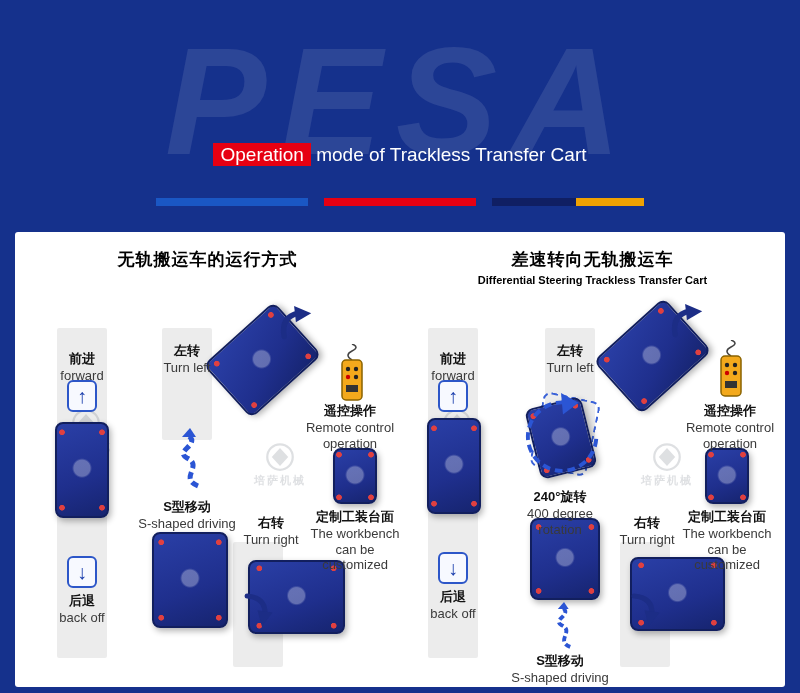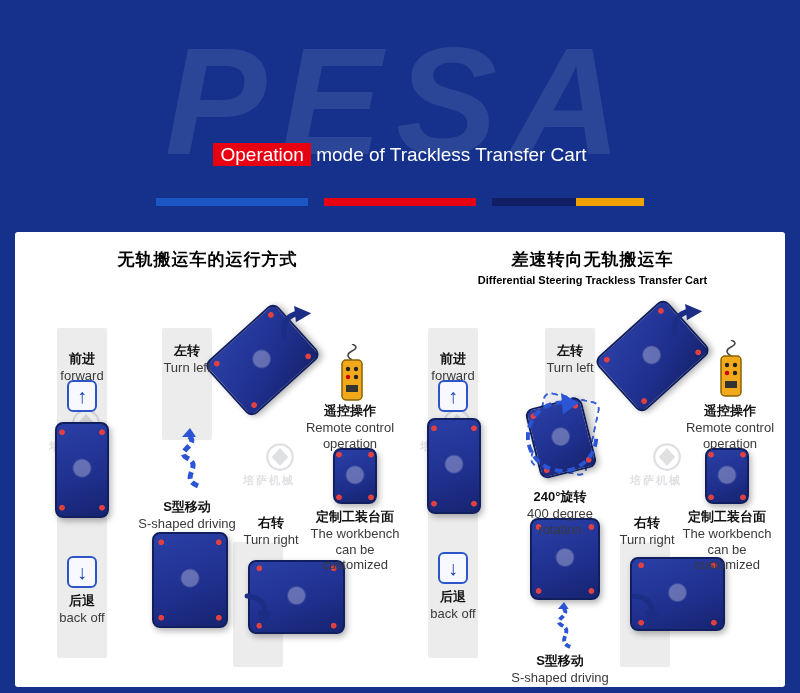--- a/index.html
+++ b/index.html
@@ -74,21 +74,21 @@
   }
 
   
   .lbl{position:absolute;text-align:center;z-index:5;}
   .lbl .zh{font-weight:bold;font-size:13px;color:#111;}
   .lbl .en{font-size:13px;color:#3a3a3a;line-height:1.2;}
 
   .icon{position:absolute;z-index:4;}
 
   
-  .wm{position:absolute;width:74px;opacity:0.22;z-index:1;}
+  .wm{position:absolute;width:74px;text-align:center;opacity:0.22;z-index:1;}
   .wm svg{display:block;margin:0 auto;}
   .wm .wm-text{font-size:11px;font-weight:bold;color:#6d7480;letter-spacing:2px;margin-top:1px;}
 </style>
 </head>
 <body>
 
 <div class="page">
 
   <header class="hero">
     <div class="pesa-wm">PESA</div>

